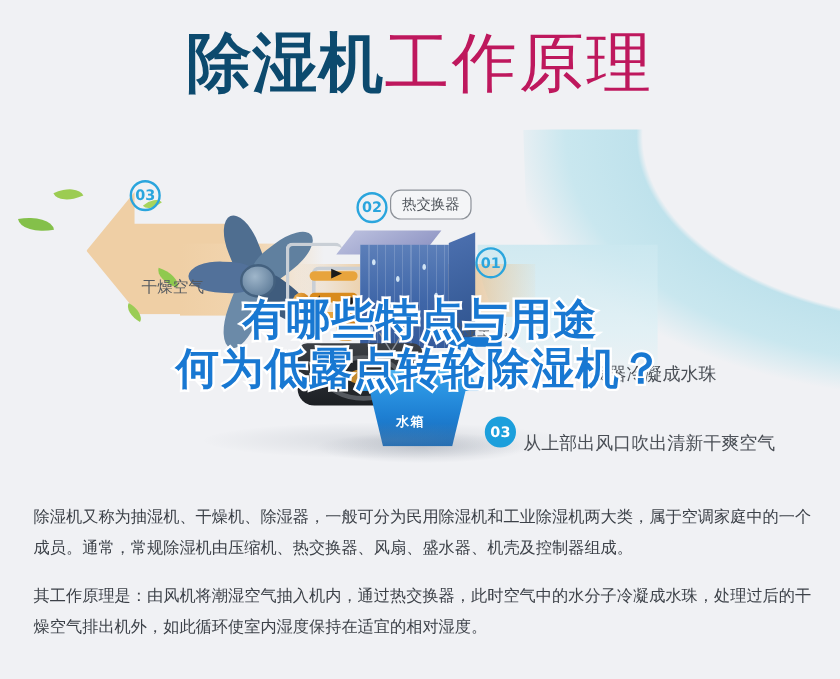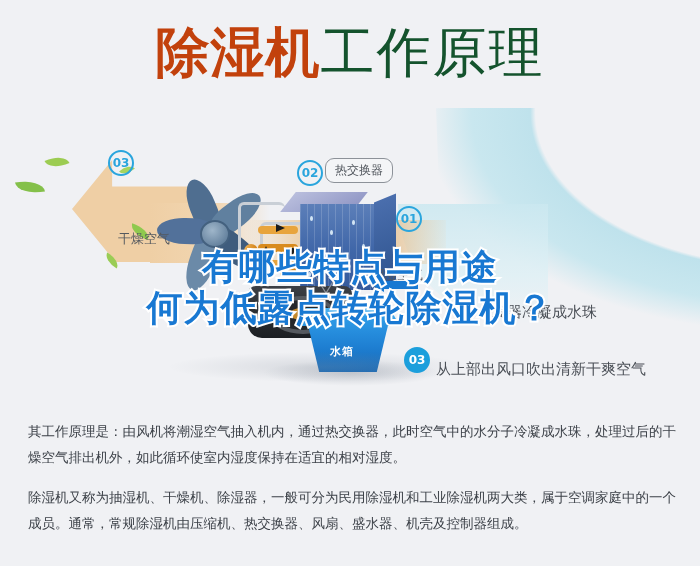--- a/index.html
+++ b/index.html
@@ -15,25 +15,25 @@
   
   .header{
     position:absolute;left:0;top:22px;width:700px;
     text-align:center;
   }
   .header .t1,.header .t2{
     display:inline-block;
     font-size:54px;
     line-height:62px;
     letter-spacing:1px;
-    color:#c2410c;
+    color:#0c4a6e;
     font-weight:bold;
     vertical-align:middle;
   }
-  .header .t2{font-weight:normal;color:#14532d;letter-spacing:2px;}
+  .header .t2{font-weight:normal;color:#be185d;letter-spacing:2px;}
 
   
   .stage{position:absolute;left:0;top:108px;width:700px;height:285px;overflow:hidden;}
 
   
   .swoosh{
     position:absolute;right:-40px;top:-5px;width:300px;height:230px;
     background:radial-gradient(ellipse at 125% 5%, rgba(0,0,0,0) 52%, #bfe2ec 53%, #c9e7ef 64%, rgba(240,241,244,0) 73%);
     transform:rotate(-2deg);
   }
@@ -292,17 +292,17 @@
     <div class="badge filled" style="position:relative;left:0;top:0;">03</div>
     <div class="txt">从上部出风口吹出清新干爽空气</div>
   </div>
 
   <div class="overlay">
     <div class="ln">有哪些特点与用途</div>
     <div class="ln">何为低露点转轮除湿机？</div>
   </div>
 
   <div class="body-copy">
+    <p>除湿机又称为抽湿机、干燥机、除湿器，一般可分为民用除湿机和工业除湿机两大类，属于空调家庭中的一个成员。通常，常规除湿机由压缩机、热交换器、风扇、盛水器、机壳及控制器组成。</p>
     <p>其工作原理是：由风机将潮湿空气抽入机内，通过热交换器，此时空气中的水分子冷凝成水珠，处理过后的干燥空气排出机外，如此循环使室内湿度保持在适宜的相对湿度。</p>
-    <p>除湿机又称为抽湿机、干燥机、除湿器，一般可分为民用除湿机和工业除湿机两大类，属于空调家庭中的一个成员。通常，常规除湿机由压缩机、热交换器、风扇、盛水器、机壳及控制器组成。</p>
   </div>
 
 </div>
 
 </body></html>

